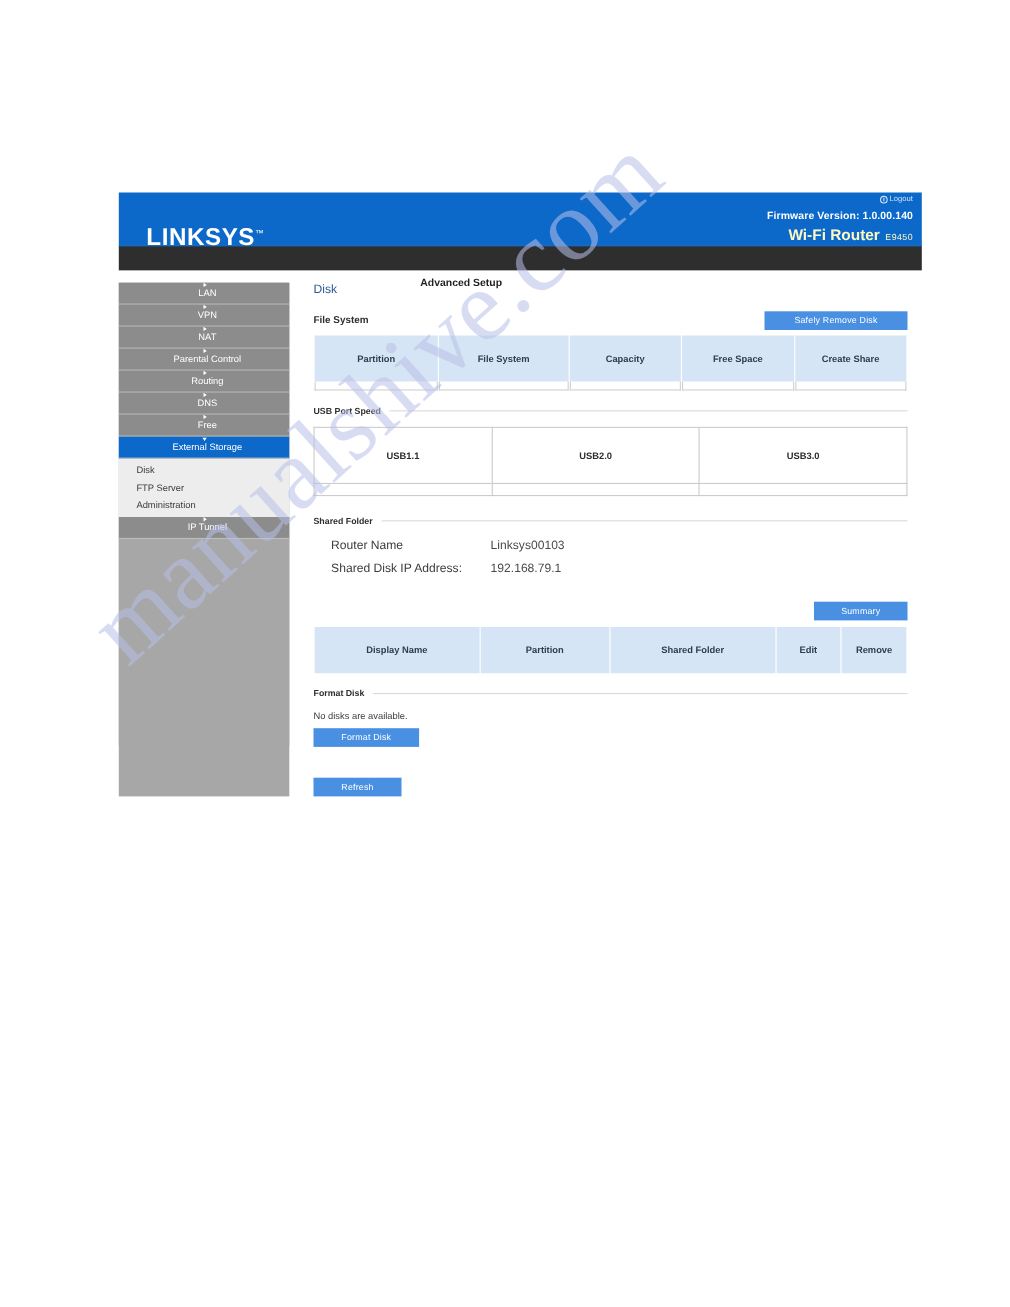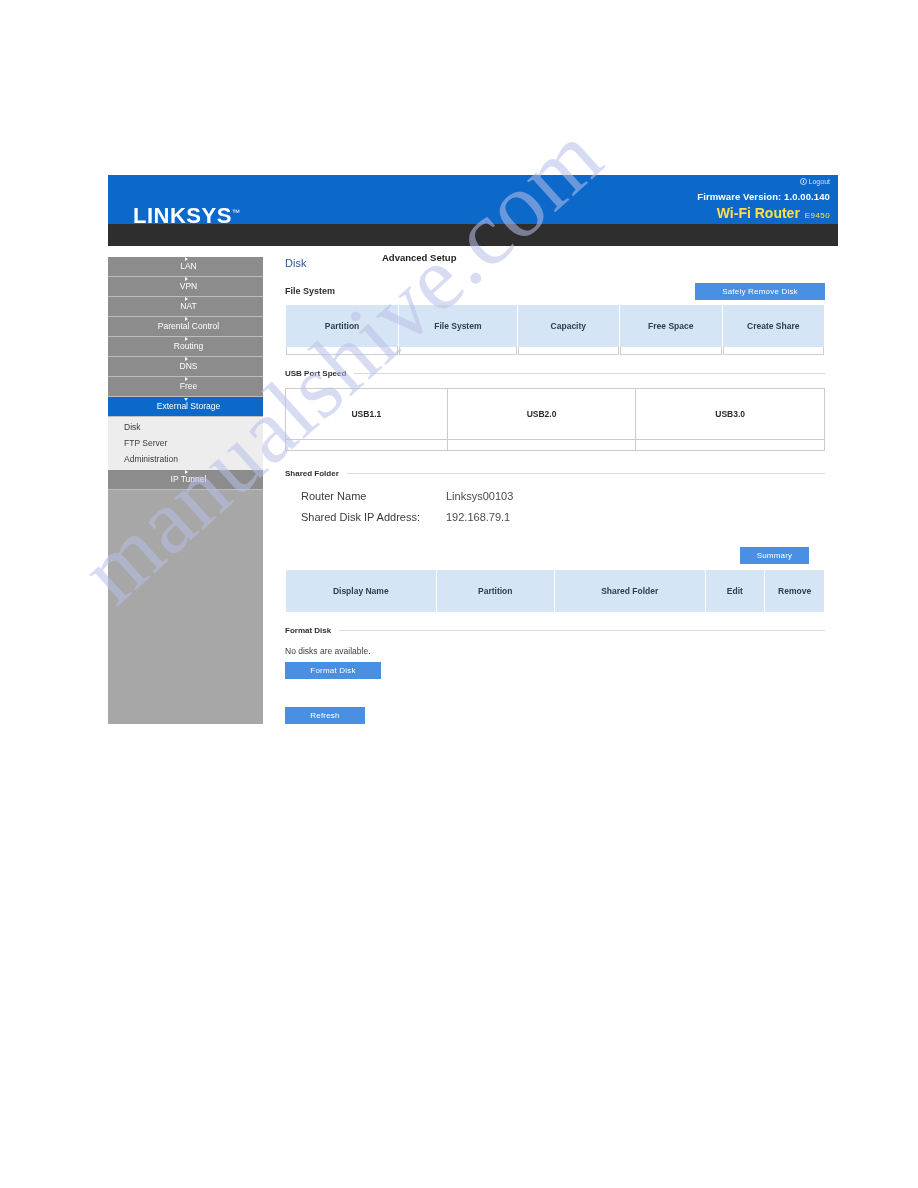--- a/index.html
+++ b/index.html
@@ -83,21 +83,21 @@
     top: 16px;
     font-size: 9.5px;
     color: #ffffff;
     font-weight: bold;
     letter-spacing: .1px;
   }
   .routername {
     position: absolute;
     right: 8px;
     top: 30px;
-    color: #fde047;
+    color: #fef9c3;
     font-size: 14px;
     font-weight: bold;
     display: flex;
     align-items: baseline;
     gap: 5px;
   }
   .routername .model { font-size: 8px; font-weight: normal; letter-spacing: .4px; }
 
   .brand {
     position: absolute;
@@ -239,21 +239,21 @@
     color: #ffffff;
     font-size: 8px;
     text-align: center;
     border: none;
     padding: 4px 0;
     cursor: pointer;
     font-family: "Liberation Sans", sans-serif;
     letter-spacing: .2px;
   }
   .btn-safely { position: absolute; right: 0; top: 0; width: 130px; }
-  .btn-summary { position: absolute; right: 16px; bottom: 0; width: 69px; }
+  .btn-summary { position: absolute; right: 0; bottom: 0; width: 85px; }
   .btn-format { width: 96px; margin-top: 6px; display: block; }
   .btn-refresh { width: 80px; display: block; }
 
   
   .tbl {
     width: 100%;
     border-collapse: separate;
     border-spacing: 1px 0;
     table-layout: fixed;
     margin-bottom: 10px;

